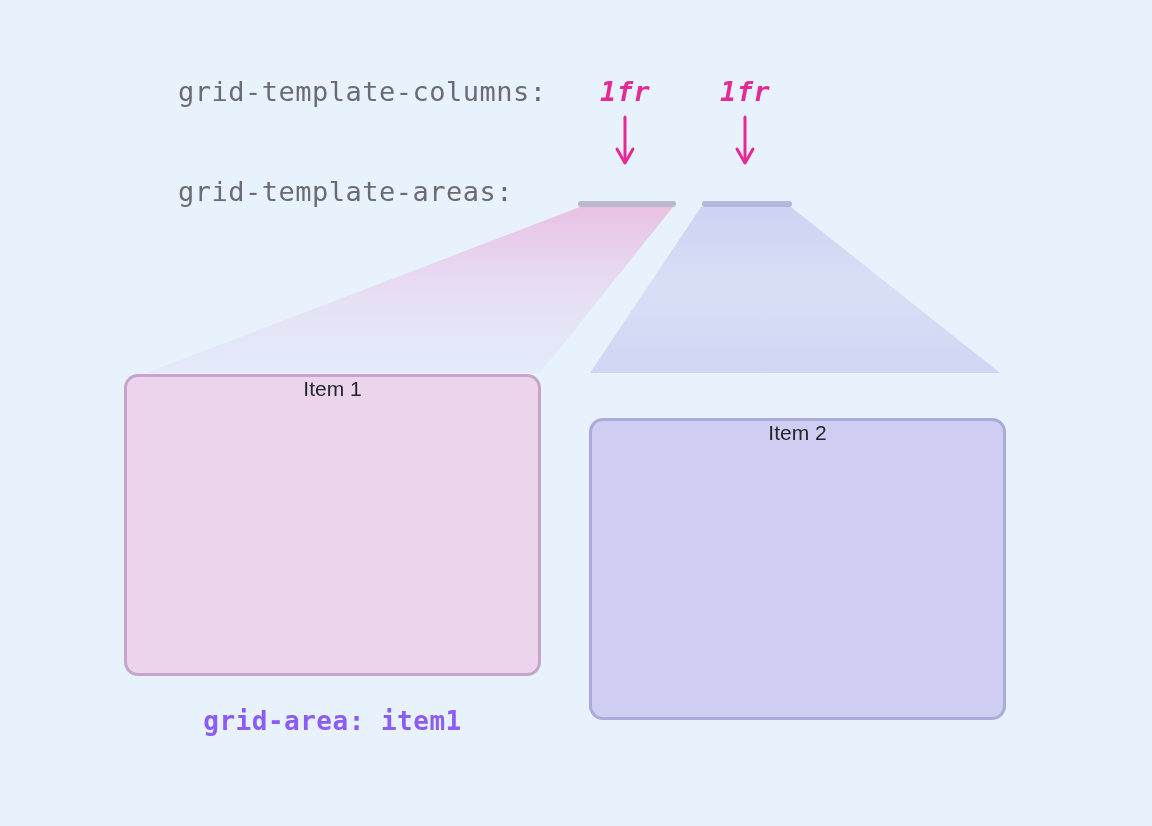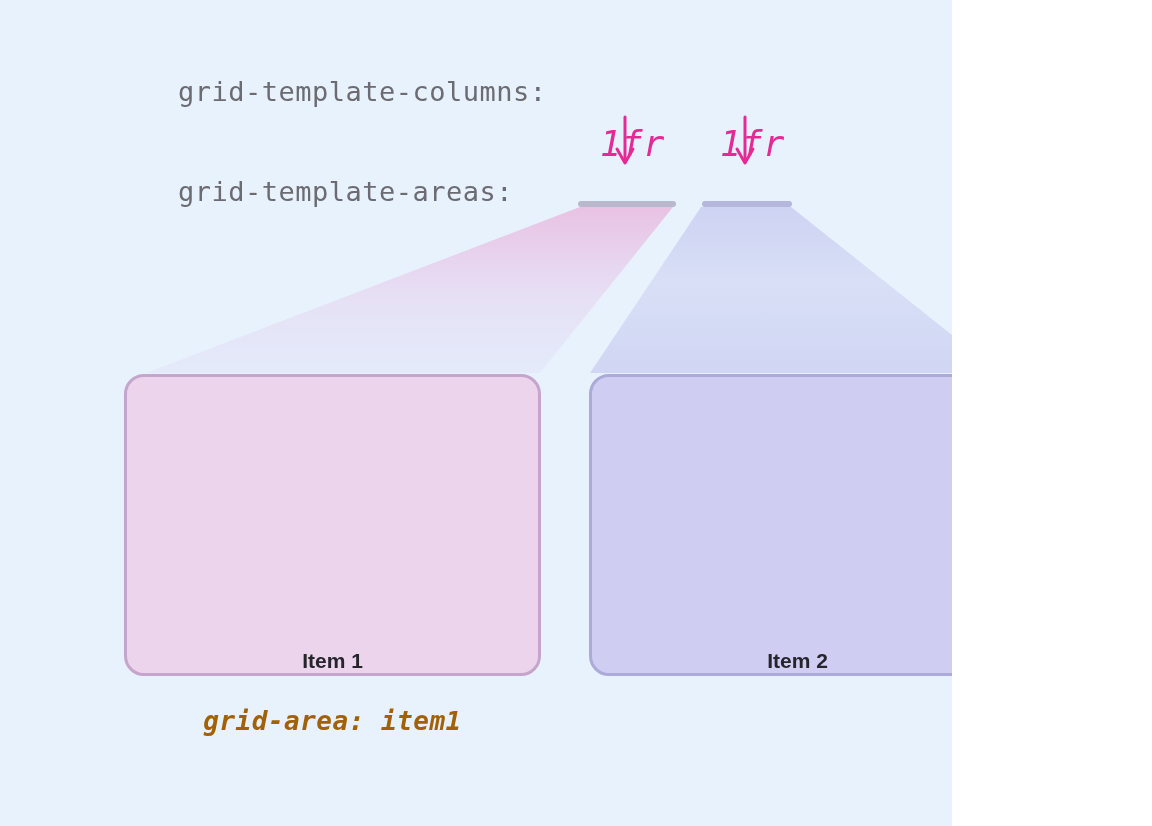--- a/index.html
+++ b/index.html
@@ -1,89 +1,87 @@
 <!DOCTYPE html>
 <html><head>
 <meta charset="utf-8">
 <style>
   html, body { margin: 0; padding: 0; }
   .canvas {
     position: relative;
-    width: 952px;
+    width: 1152px;
     height: 826px;
     background: #e8f2fc;
     overflow: hidden;
     font-family: "DejaVu Sans Mono", monospace;
   }
   .abs { position: absolute; }
 
   
   .code-prop {
     font-size: 27px;
     color: #6b6b71;
     letter-spacing: 0.5px;
     white-space: pre;
   }
   .code-val {
-    font-size: 35px;
+    font-size: 27px;
     font-style: italic;
-    font-weight: normal;
+    font-weight: bold;
     color: #e52a95;
     white-space: pre;
     letter-spacing: 0.5px;
-    margin-top: 48px;
   }
 
   
   svg.overlay {
     position: absolute;
     left: 0; top: 0;
     width: 1152px; height: 826px;
     pointer-events: none;
   }
 
   
   .item-box {
     position: absolute;
     top: 374px;
     width: 417px;
     height: 302px;
-    border-radius: 20px;
+    border-radius: 14px;
     box-sizing: border-box;
     display: flex;
-    align-items: flex-end;
+    align-items: flex-start;
     justify-content: center;
-    font-weight: bold;
   }
   .item-box-1 {
     left: 124px;
     background: #ecd4ec;
     border: 3px solid #c6a5cc;
   }
   .item-box-2 {
     left: 589px;
     background: #d0cdf3;
     border: 3px solid #abaad8;
+    margin-top: 44px;
   }
   .item-label {
     font-family: "Liberation Sans", sans-serif;
     font-size: 21px;
     color: #25252b;
   }
 
   
   .caption {
     position: absolute;
     top: 706px;
     width: 417px;
     text-align: center;
     font-size: 26px;
-    font-style: italic;
     font-weight: bold;
-    color: #a16207;
+    color: #8b5cf6;
     letter-spacing: 0.5px;
     white-space: pre;
   }
   .caption-1 { left: 124px; }
   .caption-2 { left: 589px; }
 </style>
 </head>
 <body>
 
 <div class="canvas">

